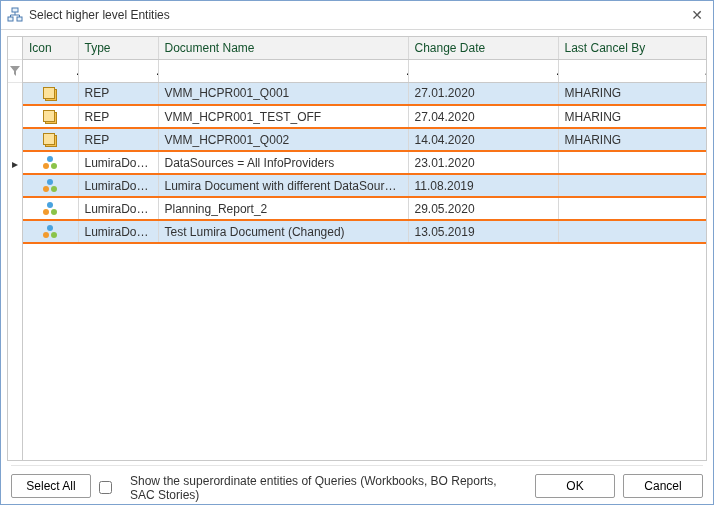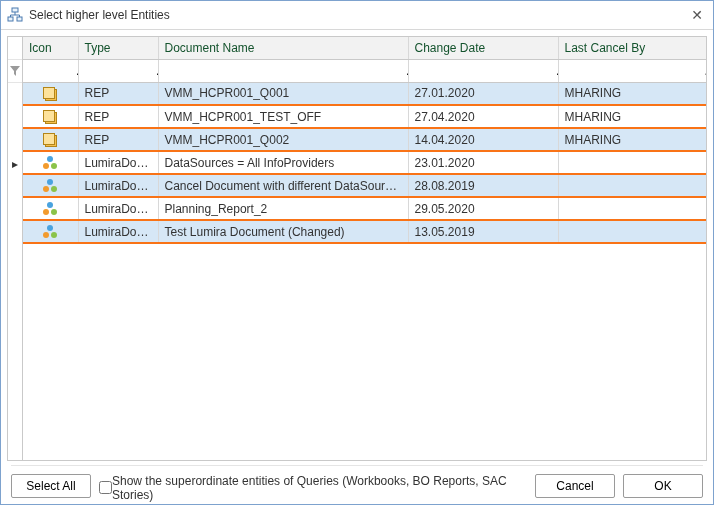--- a/index.html
+++ b/index.html
@@ -27,21 +27,21 @@
   .cube:after{content:"";position:absolute;left:0;top:0;width:10px;height:10px;background:#fde29b;border:1px solid #b38518}
   .lum{display:inline-block;width:14px;height:14px;position:relative;vertical-align:middle}
   .lum i{position:absolute;width:6px;height:6px;border-radius:50%}
   .lum i:nth-child(1){left:4px;top:0;background:#4aa3df}
   .lum i:nth-child(2){left:0;top:7px;background:#f29b2e}
   .lum i:nth-child(3){left:8px;top:7px;background:#8bc34a}
   .tbody-scroll{flex:1;overflow:auto}
   .actions{height:42px;border-top:1px solid #fff;display:flex;align-items:center;padding:0 10px;gap:8px}
   .actions-inner{flex:1;display:flex;align-items:flex-start;gap:8px;border-top:1px solid #e5e5e5;padding-top:8px}
   button{font:inherit;height:24px;min-width:80px;background:#fff;border:1px solid #9a9a9a;border-radius:2px;padding:0 14px;cursor:pointer}
-  .chk{display:inline-flex;align-items:center;gap:0}
+  .chk{display:inline-flex;align-items:center;gap:18px}
   .chk input{margin:0}
   .spacer{flex:1}
   
   col.c-icon{width:55px}
   col.c-type{width:80px}
   col.c-name{width:250px}
   col.c-date{width:150px}
   col.c-user{}
   .gutter-spacer{height:22px;border-bottom:1px solid #e5e5e5;width:100%}
 </style>
@@ -132,22 +132,22 @@
             <tr>
               <td class="iconcell"><span class="lum"><i></i><i></i><i></i></span></td>
               <td>LumiraDocum...</td>
               <td>DataSources = All InfoProviders</td>
               <td>23.01.2020</td>
               <td></td>
             </tr>
             <tr class="sel">
               <td class="iconcell"><span class="lum"><i></i><i></i><i></i></span></td>
               <td>LumiraDocum...</td>
-              <td>Cancel Document with different DataSources</td>
-              <td>28.08.2019</td>
+              <td>Lumira Document with different DataSources</td>
+              <td>11.08.2019</td>
               <td></td>
             </tr>
             <tr>
               <td class="iconcell"><span class="lum"><i></i><i></i><i></i></span></td>
               <td>LumiraDocum...</td>
               <td>Planning_Report_2</td>
               <td>29.05.2020</td>
               <td></td>
             </tr>
             <tr class="sel">
@@ -164,17 +164,17 @@
   </div>
 
   <div class="actions">
    <div class="actions-inner">
     <button>Select All</button>
     <label class="chk">
       <input type="checkbox" style="">
       <span>Show the superordinate entities of Queries (Workbooks, BO Reports, SAC Stories)</span>
     </label>
     <span class="spacer"></span>
+    <button>OK</button>
     <button>Cancel</button>
-    <button>OK</button>
    </div>
   </div>
 </div>
 
 </body></html>

